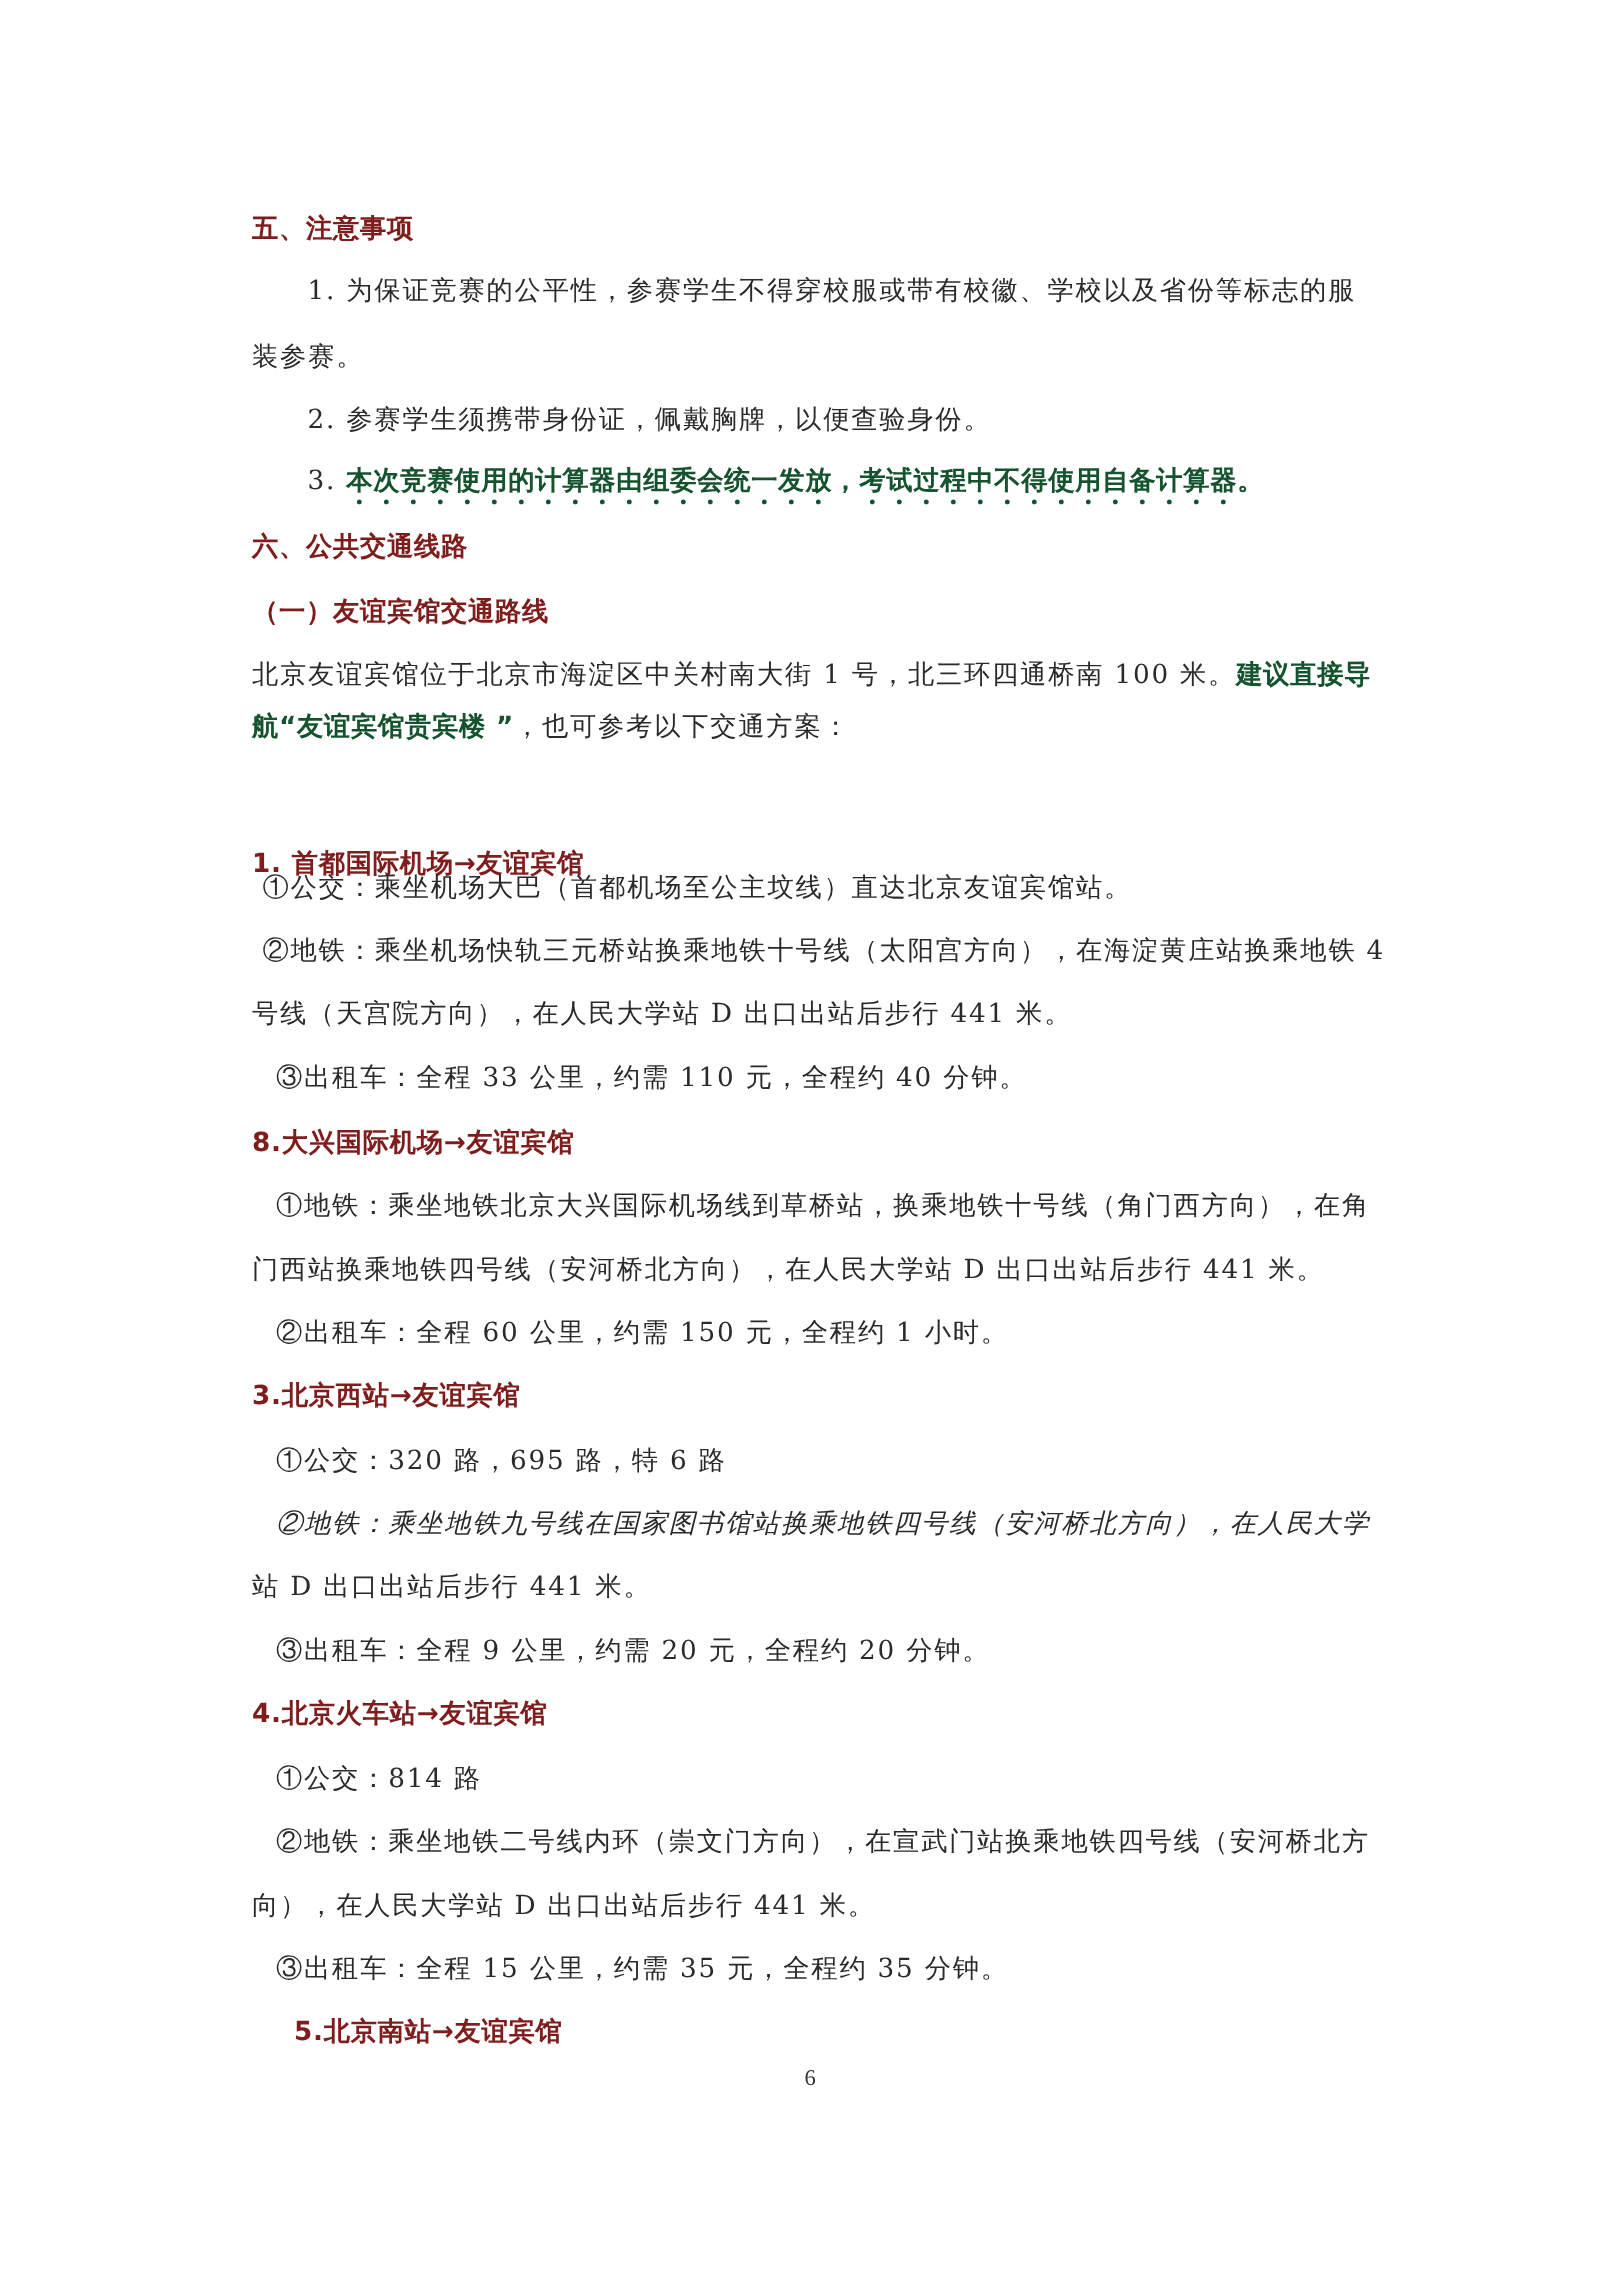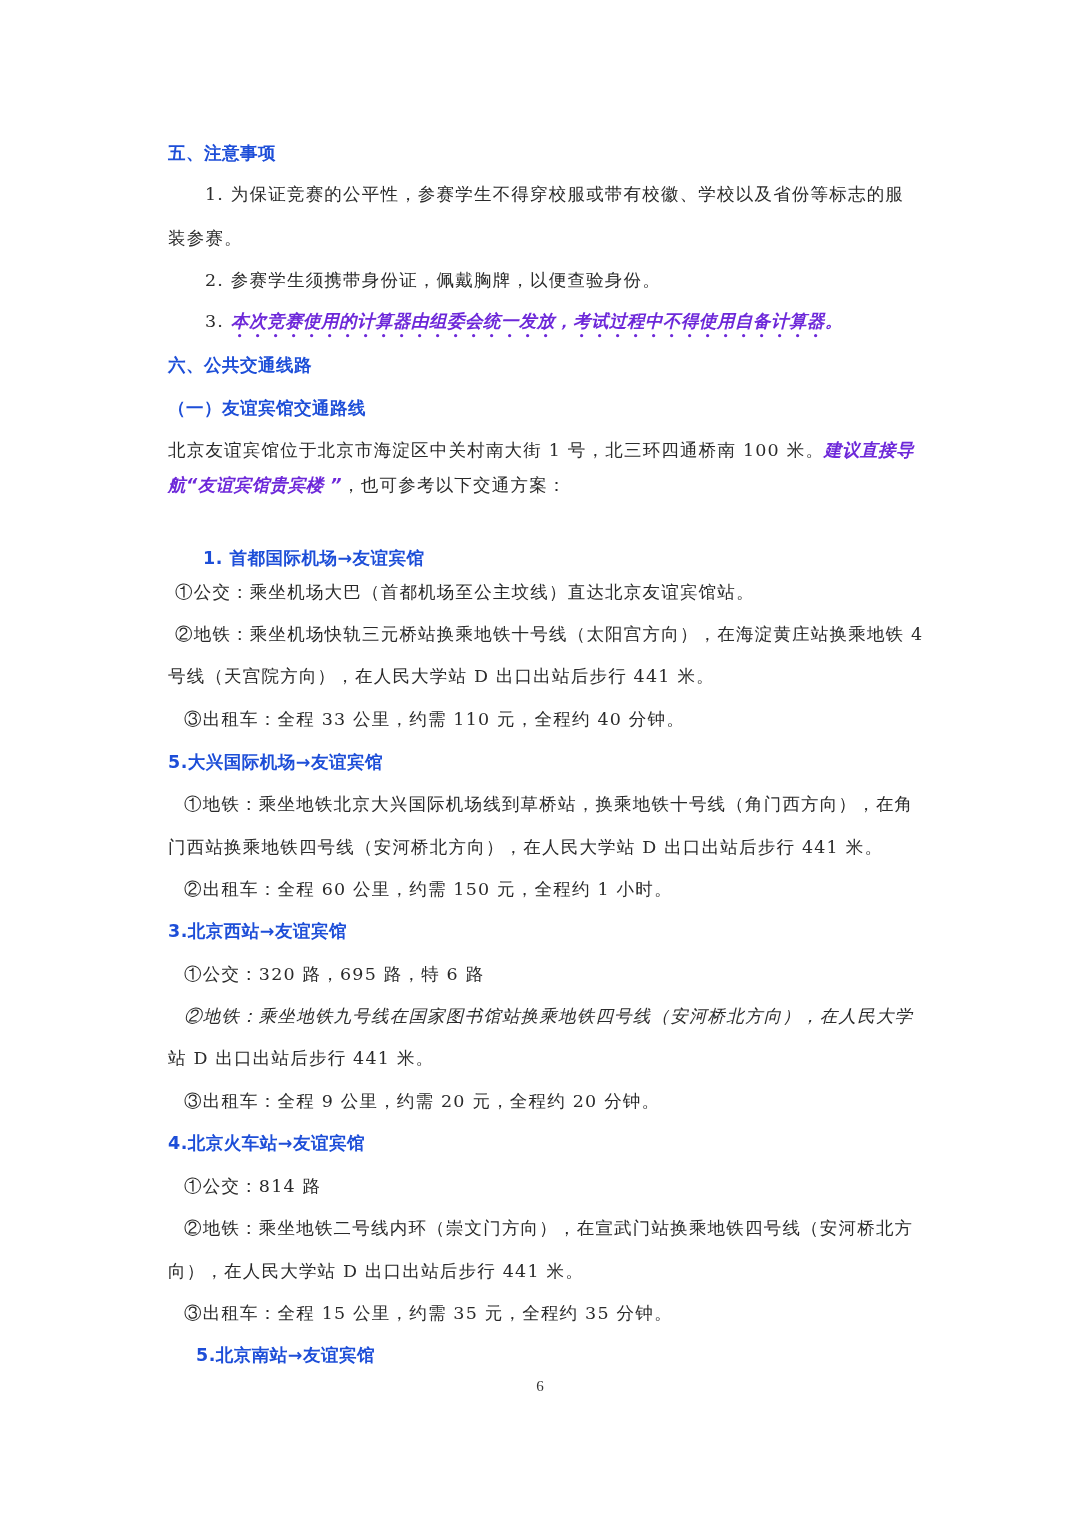--- a/index.html
+++ b/index.html
@@ -1,20 +1,20 @@
 <!DOCTYPE html>
 <html><head>
   <meta charset="utf-8">
   <style>
     html, body { margin: 0; padding: 0; background: #ffffff; }
     body { width: 1080px; height: 1528px; position: relative; overflow: hidden;
            font-family: "DejaVu Serif", "Liberation Serif", serif; color: #222; }
     .line { position: absolute; left: 168px; white-space: nowrap; font-size: 17.5px; line-height: 24px; color: #2a2a2a; letter-spacing: 1.2px; }
-    .h { font-family: "DejaVu Sans", "Liberation Sans", sans-serif; font-weight: bold; color: #1d4ed8; letter-spacing: 0.5px; }
-    .b { font-family: "DejaVu Sans", "Liberation Sans", sans-serif; font-weight: bold; color: #6d28d9; letter-spacing: 0.5px; font-style: italic; }
+    .h { font-family: "DejaVu Sans", "Liberation Sans", sans-serif; font-weight: bold; color: #7f1d1d; letter-spacing: 0.5px; }
+    .b { font-family: "DejaVu Sans", "Liberation Sans", sans-serif; font-weight: bold; color: #14532d; letter-spacing: 0.5px; }
     .dot { text-emphasis: dot; -webkit-text-emphasis: dot; text-emphasis-position: under; -webkit-text-emphasis-position: under; }
     .pagenum { position: absolute; left: 0; width: 1080px; text-align: center; top: 1378px; font-size: 15px; color: #333; font-family: "Liberation Serif", serif; }
   </style>
 </head>
 <body>
 
 <div class="line h" style="top:141px;">五、注意事项</div>
 <div class="line" style="top:182px; left:205px;text-align:right;">1. 为保证竞赛的公平性，参赛学生不得穿校服或带有校徽、学校以及省份等标志的服</div>
 <div class="line" style="top:226px;">装参赛。</div>
 <div class="line" style="top:268px; left:205px;">2. 参赛学生须携带身份证，佩戴胸牌，以便查验身份。</div>
@@ -24,27 +24,27 @@
 
 <div class="line h" style="top:353px;">六、公共交通线路</div>
 <div class="line h" style="top:396px;">（一）友谊宾馆交通路线</div>
 <div class="line" style="top:438px;">
   <span>北京友谊宾馆位于北京市海淀区中关村南大街 1 号，北三环四通桥南 100 米。</span><span class="b">建议直接导</span>
 </div>
 <div class="line" style="top:473px;">
   <span class="b">航“友谊宾馆贵宾楼 ”</span><span>，也可参考以下交通方案：</span>
 </div>
 
-<div class="line h" style="top:546px;margin-left:35px;">1. 首都国际机场→友谊宾馆</div>
+<div class="line h" style="top:564px;">1. 首都国际机场→友谊宾馆</div>
 <div class="line" style="top:580px; left:175px;">①公交：乘坐机场大巴（首都机场至公主坟线）直达北京友谊宾馆站。</div>
 <div class="line" style="top:622px; left:175px;">②地铁：乘坐机场快轨三元桥站换乘地铁十号线（太阳宫方向），在海淀黄庄站换乘地铁 4</div>
 <div class="line" style="top:664px;">号线（天宫院方向），在人民大学站 D 出口出站后步行 441 米。</div>
 <div class="line" style="top:707px; left:184px;">③出租车：全程 33 公里，约需 110 元，全程约 40 分钟。</div>
 
-<div class="line h" style="top:750px;">5.大兴国际机场→友谊宾馆</div>
+<div class="line h" style="top:750px;">8.大兴国际机场→友谊宾馆</div>
 <div class="line" style="top:792px; left:184px;">①地铁：乘坐地铁北京大兴国际机场线到草桥站，换乘地铁十号线（角门西方向），在角</div>
 <div class="line" style="top:835px;">门西站换乘地铁四号线（安河桥北方向），在人民大学站 D 出口出站后步行 441 米。</div>
 <div class="line" style="top:877px; left:184px;">②出租车：全程 60 公里，约需 150 元，全程约 1 小时。</div>
 
 <div class="line h" style="top:919px;">3.北京西站→友谊宾馆</div>
 <div class="line" style="top:962px; left:184px;">①公交：320 路，695 路，特 6 路</div>
 <div class="line" style="top:1004px; left:184px;font-style:italic;">②地铁：乘坐地铁九号线在国家图书馆站换乘地铁四号线（安河桥北方向），在人民大学</div>
 <div class="line" style="top:1046px;">站 D 出口出站后步行 441 米。</div>
 <div class="line" style="top:1089px; left:184px;">③出租车：全程 9 公里，约需 20 元，全程约 20 分钟。</div>
 

